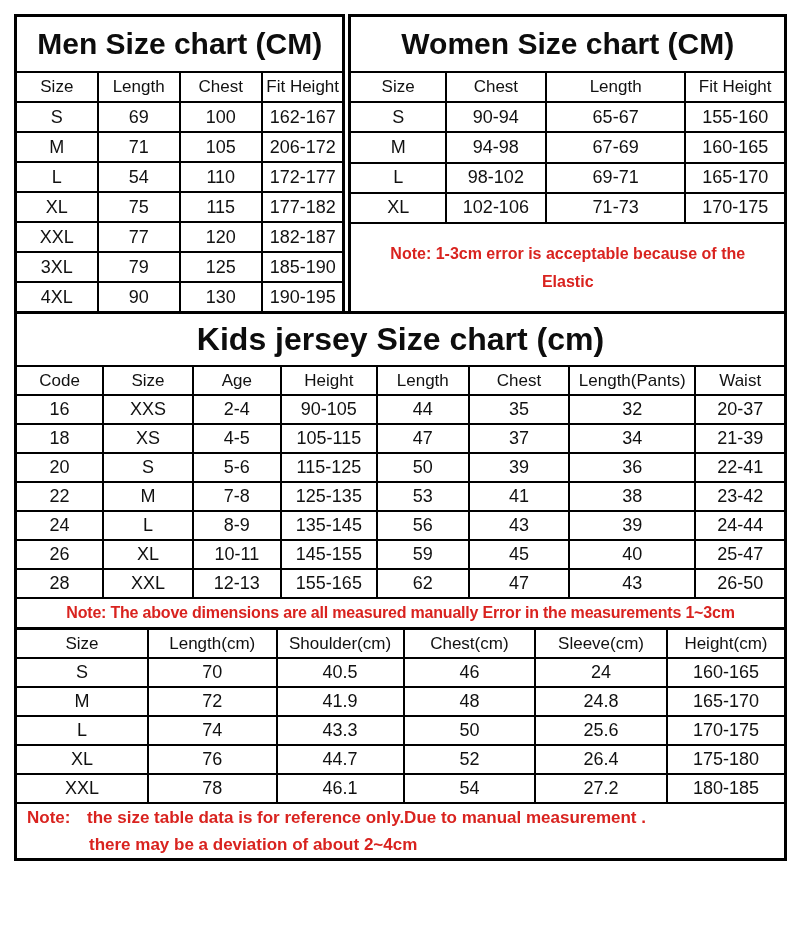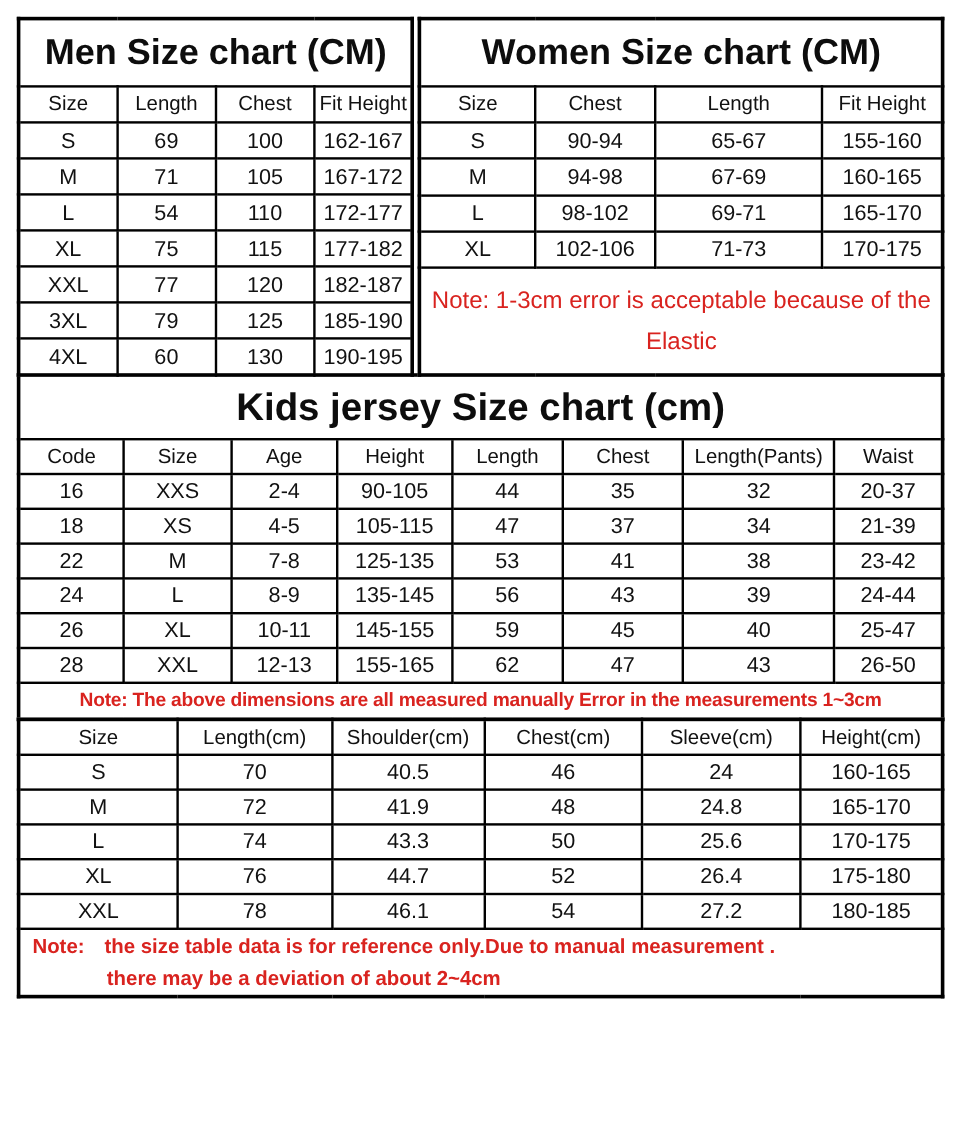--- a/index.html
+++ b/index.html
@@ -26,21 +26,21 @@
 
   
   .top-section { display: flex; gap: 3px; align-items: stretch; }
   .men-table  { width: 359px; }
   .women-table{ width: 475px; }
   .men-table th, .men-table td, .women-table th, .women-table td { height: 28px; }
   .men-table .title-cell, .women-table .title-cell { height: 54px; }
 
   .women-table .note-cell {
     height: 86px; white-space: normal;
-    color: var(--note-red); font-weight: 400; font-size: 20px; line-height: 1.7;
+    color: var(--note-red); font-weight: 700; font-size: 16px; line-height: 1.7;
   }
 
   
   .kids-table { width: 773px; margin-top: -3px; border-radius: 27px; }
   .kids-table th, .kids-table td { height: 27px; }
   .kids-table .title-cell { height: 51px; font-size: 32px; }
   .kids-table .kids-note {
     color: var(--note-red); font-weight: 700; font-size: 16px; height: 28px;
     letter-spacing: -0.2px;
   }
@@ -109,21 +109,21 @@
           <tr>
             <td>S</td>
             <td>69</td>
             <td>100</td>
             <td>162-167</td>
           </tr>
           <tr>
             <td>M</td>
             <td>71</td>
             <td>105</td>
-            <td>167-172</td>
+            <td>206-172</td>
           </tr>
           <tr>
             <td>L</td>
             <td>54</td>
             <td>110</td>
             <td>172-177</td>
           </tr>
           <tr>
             <td>XL</td>
             <td>75</td>
@@ -137,21 +137,21 @@
             <td>182-187</td>
           </tr>
           <tr>
             <td>3XL</td>
             <td>79</td>
             <td>125</td>
             <td>185-190</td>
           </tr>
           <tr>
             <td>4XL</td>
-            <td>60</td>
+            <td>90</td>
             <td>130</td>
             <td>190-195</td>
           </tr>
         </tbody>
     </table>
 
     <table class="women-table">
       <colgroup>
           <col class="w-col1">
           <col class="w-col2">
@@ -248,20 +248,30 @@
           <td>18</td>
           <td>XS</td>
           <td>4-5</td>
           <td>105-115</td>
           <td>47</td>
           <td>37</td>
           <td>34</td>
           <td>21-39</td>
         </tr>
         <tr>
+          <td>20</td>
+          <td>S</td>
+          <td>5-6</td>
+          <td>115-125</td>
+          <td>50</td>
+          <td>39</td>
+          <td>36</td>
+          <td>22-41</td>
+        </tr>
+        <tr>
           <td>22</td>
           <td>M</td>
           <td>7-8</td>
           <td>125-135</td>
           <td>53</td>
           <td>41</td>
           <td>38</td>
           <td>23-42</td>
         </tr>
         <tr>

